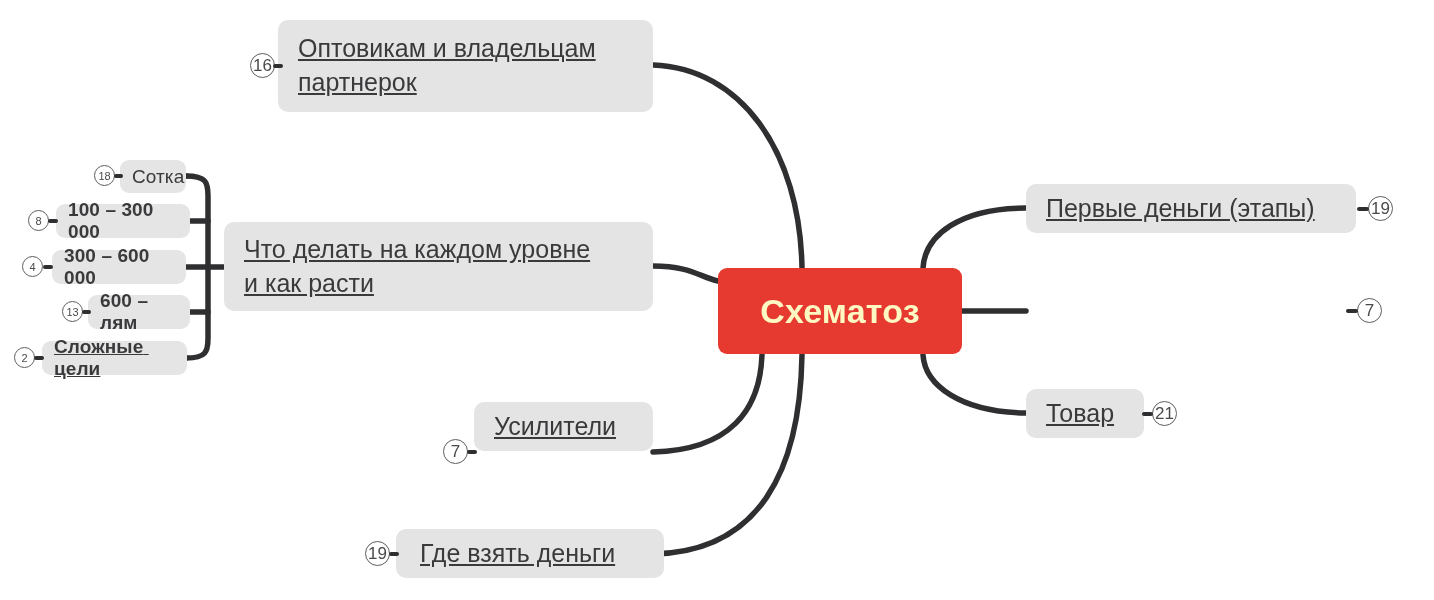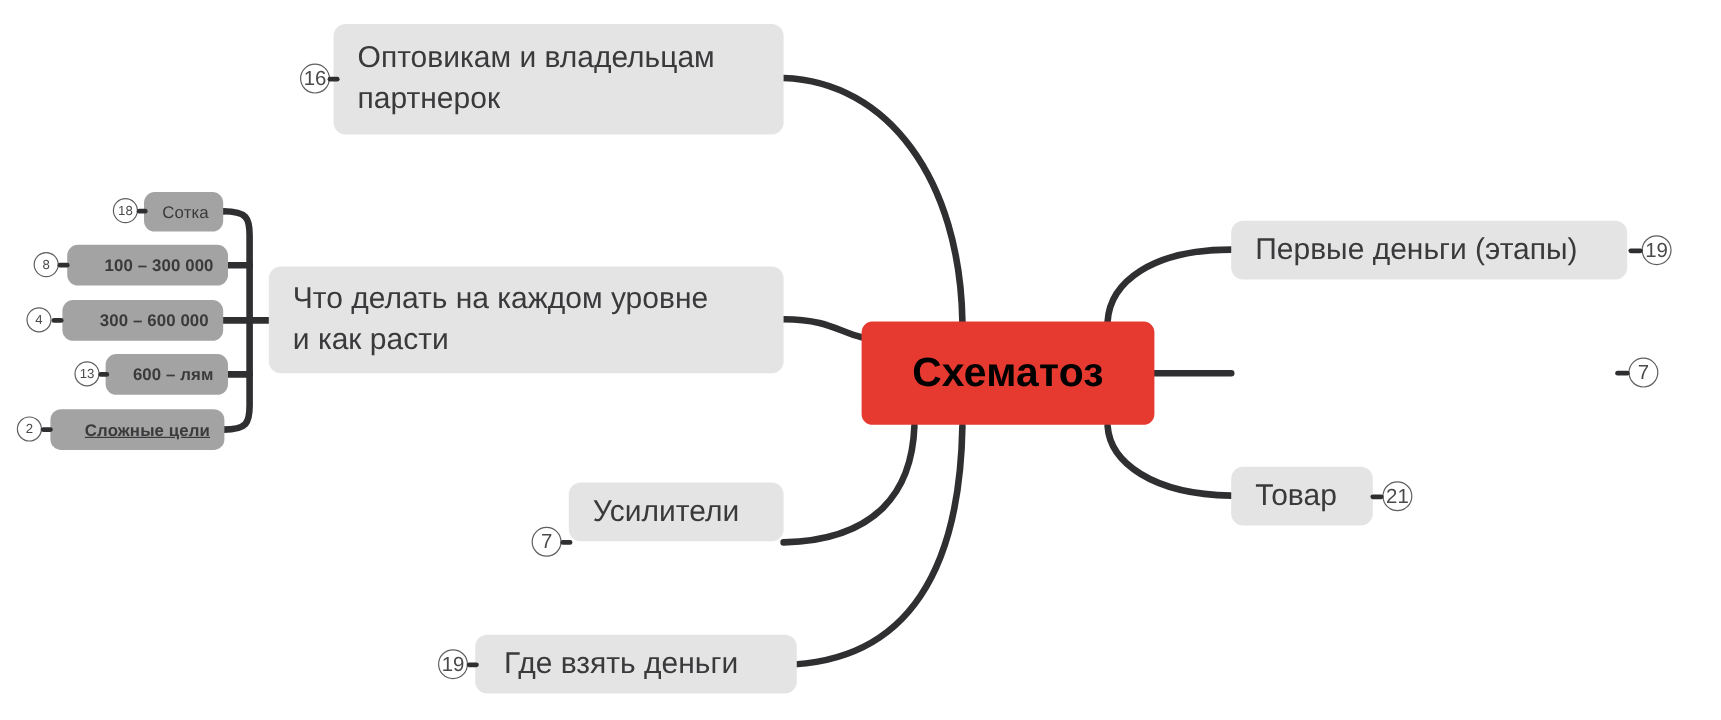--- a/index.html
+++ b/index.html
@@ -11,29 +11,29 @@
   #canvas{position:absolute;inset:0;width:1434px;height:600px;}
   svg.links{position:absolute;left:0;top:0;width:1434px;height:600px;pointer-events:none;}
 
   .node{
     position:absolute;box-sizing:border-box;
     background:#e4e4e4;border-radius:10px;
     color:#3a3a3c;display:flex;align-items:center;
     padding:0 20px;white-space:pre-wrap;
   }
   .node.central{
-    background:#e63a31;color:#000000;border-radius:9px;
+    background:#e63a31;color:#fef9c3;border-radius:9px;
     justify-content:center;font-size:34px;font-weight:700;
     letter-spacing:.2px;
   }
-  .node.lvl1{font-size:25px;font-weight:400;line-height:1.35;}
+  .node.lvl1{font-size:25px;font-weight:400;line-height:1.35;text-decoration:underline;}
   .node.sub{
-    background:#a3a3a3;border-radius:9px;font-size:14px;
+    background:#e5e5e5;border-radius:9px;font-size:19px;
     font-weight:700;color:#3a3a3c;padding:0 12px;
-    justify-content:flex-end;letter-spacing:.1px;
+    justify-content:flex-start;letter-spacing:.1px;
   }
   .node.sub.light{font-weight:400;}
 
   .badge{
     position:absolute;border:1.6px solid #5e5e60;border-radius:50%;
     background:#ffffff;color:#4a4a4c;
     display:flex;align-items:center;justify-content:center;
     box-sizing:border-box;
   }
   .badge.b-lg{width:25px;height:25px;font-size:17px;}

